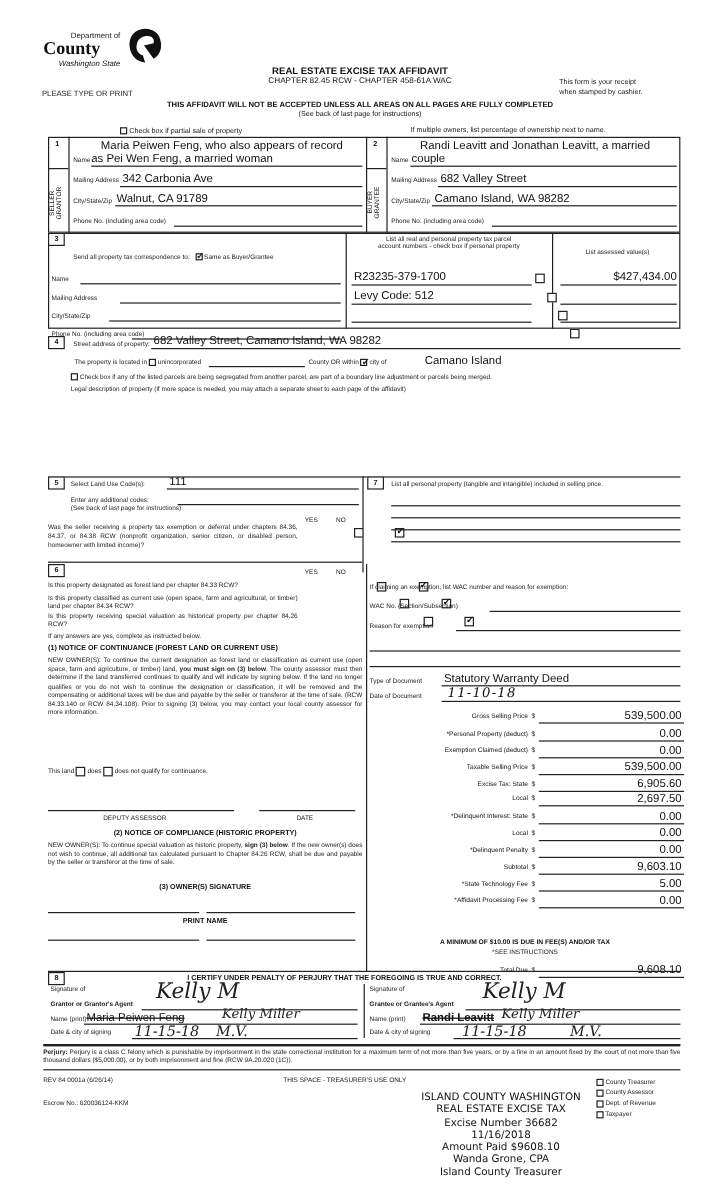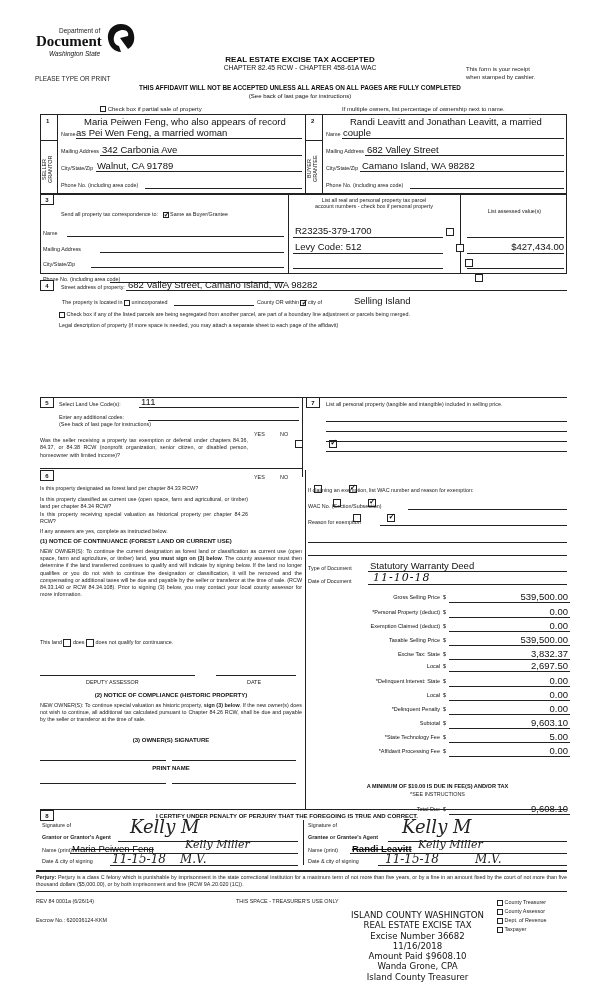--- a/index.html
+++ b/index.html
@@ -31,29 +31,29 @@
   .strike { text-decoration: line-through; }
 </style>
 </head>
 <body>
 
 
 
 
 <div class="abs" style="left:36px;top:24px;width:100px;height:46px;">
   <div class="abs small" style="left:23px;top:3px;font-size:6.5px;">Department of</div>
-  <div class="abs bold" style="left:0px;top:9px;font-size:15px;font-family:'Liberation Serif',serif;color:#111;">Document</div>
+  <div class="abs bold" style="left:0px;top:9px;font-size:15px;font-family:'Liberation Serif',serif;color:#111;">County</div>
   <div class="abs" style="left:13px;top:26px;font-size:6.5px;font-style:italic;">Washington State</div>
   <svg class="abs" style="left:70px;top:-2px;" width="30" height="32" viewBox="0 0 30 32">
     <path d="M15 2 C6 2 1 9 2 17 C3 25 9 30 15 30 L13 24 C9 23 7 19 8 15 C9 10 13 8 17 8 C21 8 23 11 22 14 L14 16 L22 27 C27 24 29 19 28 13 C27 6 22 2 15 2 Z" fill="#111"></path>
   </svg>
   <div class="abs small" style="left:-1px;top:51px;font-size:6.4px;white-space:nowrap;">PLEASE TYPE OR PRINT</div>
 </div>
 
-<div class="abs bold center" style="left:150px;top:55px;width:300px;font-size:8px;">REAL ESTATE EXCISE TAX ACCEPTED</div>
+<div class="abs bold center" style="left:150px;top:55px;width:300px;font-size:8px;">REAL ESTATE EXCISE TAX AFFIDAVIT</div>
 <div class="abs center" style="left:150px;top:64px;width:300px;font-size:6.8px;">CHAPTER 82.45 RCW - CHAPTER 458-61A WAC</div>
 <div class="abs small" style="left:466px;top:66px;font-size:6px;">This form is your receipt</div>
 <div class="abs small" style="left:466px;top:74px;font-size:6px;">when stamped by cashier.</div>
 <div class="abs bold center" style="left:40px;top:84px;width:520px;font-size:6.4px;">THIS AFFIDAVIT WILL NOT BE ACCEPTED UNLESS ALL AREAS ON ALL PAGES ARE FULLY COMPLETED</div>
 <div class="abs center" style="left:150px;top:93px;width:300px;font-size:6px;">(See back of last page for instructions)</div>
 
 <div class="abs small" style="left:100px;top:106px;">
   <span class="cb"></span>
   <span>Check box if partial sale of property</span>
 </div>
@@ -127,21 +127,21 @@
 
 <div class="abs tiny center" style="left:290px;top:197px;width:168px;">
   <div>List all real and personal property tax parcel</div>
   <div>account numbers - check box if personal property</div>
 </div>
 <div class="abs tiny center" style="left:462px;top:208px;width:105px;">List assessed value(s)</div>
 
 <div class="abs hand" style="left:295px;top:225px;">R23235-379-1700</div>
 <span class="cb big abs" style="left:446px;top:228px;"></span>
 <div class="line" style="left:293px;top:237px;width:150px;"></div>
-<div class="abs hand right" style="left:470px;top:225px;width:94px;margin-top:16px;">$427,434.00</div>
+<div class="abs hand right" style="left:470px;top:225px;width:94px;">$427,434.00</div>
 <div class="line" style="left:467px;top:237px;width:97px;"></div>
 
 <div class="abs hand" style="left:295px;top:241px;">Levy Code:  512</div>
 <span class="cb big abs" style="left:446px;top:244px;"></span>
 <div class="line" style="left:293px;top:253px;width:150px;"></div>
 <div class="line" style="left:467px;top:253px;width:97px;"></div>
 
 <span class="cb big abs" style="left:446px;top:259px;"></span>
 <div class="line" style="left:293px;top:268px;width:150px;"></div>
 <div class="line" style="left:467px;top:268px;width:97px;"></div>
@@ -159,21 +159,21 @@
   <span>The property is located in</span>
   <span class="cb"></span>
   <span>unincorporated</span>
 </div>
 <div class="line" style="left:174px;top:305px;width:80px;"></div>
 <div class="abs tiny" style="left:257px;top:299px;white-space:nowrap;">
   <span>County OR within</span>
   <span class="cb checked"></span>
   <span>city of</span>
 </div>
-<div class="abs hand" style="left:354px;top:295px;">Selling Island</div>
+<div class="abs hand" style="left:354px;top:295px;">Camano Island</div>
 
 <div class="abs tiny" style="left:59px;top:311px;white-space:nowrap;">
   <span class="cb"></span>
   <span>Check box if any of the listed parcels are being segregated from another parcel, are part of a boundary line adjustment or parcels being merged.</span>
 </div>
 <div class="abs tiny" style="left:59px;top:322px;">Legal description of property (if more space is needed, you may attach a separate sheet to each page of the affidavit)</div>
 
 <div class="abs hand" style="left:77px;top:331px;line-height:11.5px;font-size:9.4px;width:500px;">
   <div style="height:11px;"></div>
 </div>
@@ -290,21 +290,21 @@
     <div class="money-row" style="top: 634px;">
       <span class="lbl">Taxable Selling Price</span>
       <span class="dollar">$</span>
       <span class="ul"></span>
       <span class="val">539,500.00</span>
     </div>
     <div class="money-row" style="top: 648px;">
       <span class="lbl">Excise Tax:  State</span>
       <span class="dollar">$</span>
       <span class="ul"></span>
-      <span class="val">3,832.37</span>
+      <span class="val">6,905.60</span>
     </div>
     <div class="money-row" style="top: 660px;">
       <span class="lbl">Local</span>
       <span class="dollar">$</span>
       <span class="ul"></span>
       <span class="val">2,697.50</span>
     </div>
     <div class="money-row" style="top: 675px;">
       <span class="lbl">*Delinquent Interest:  State</span>
       <span class="dollar">$</span>

